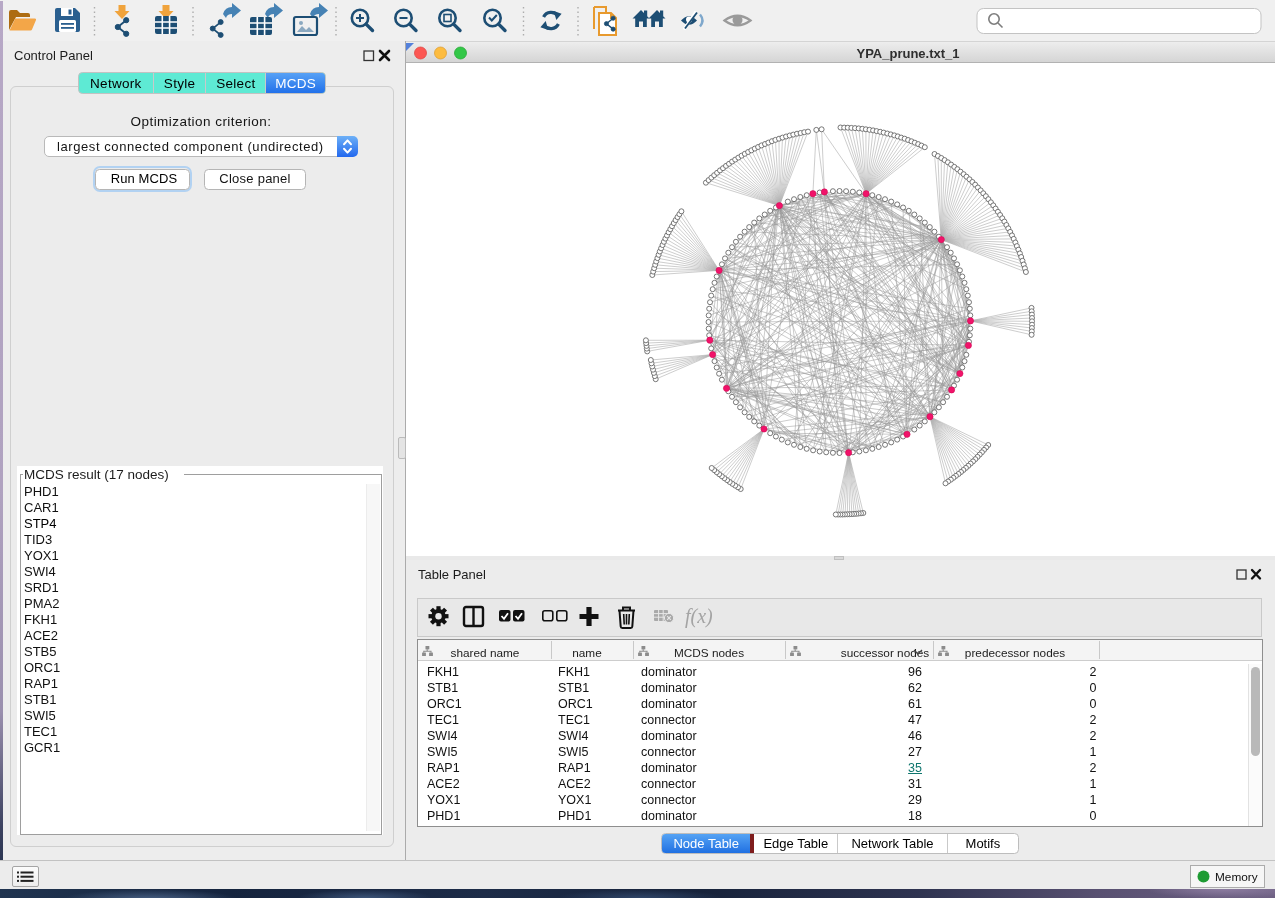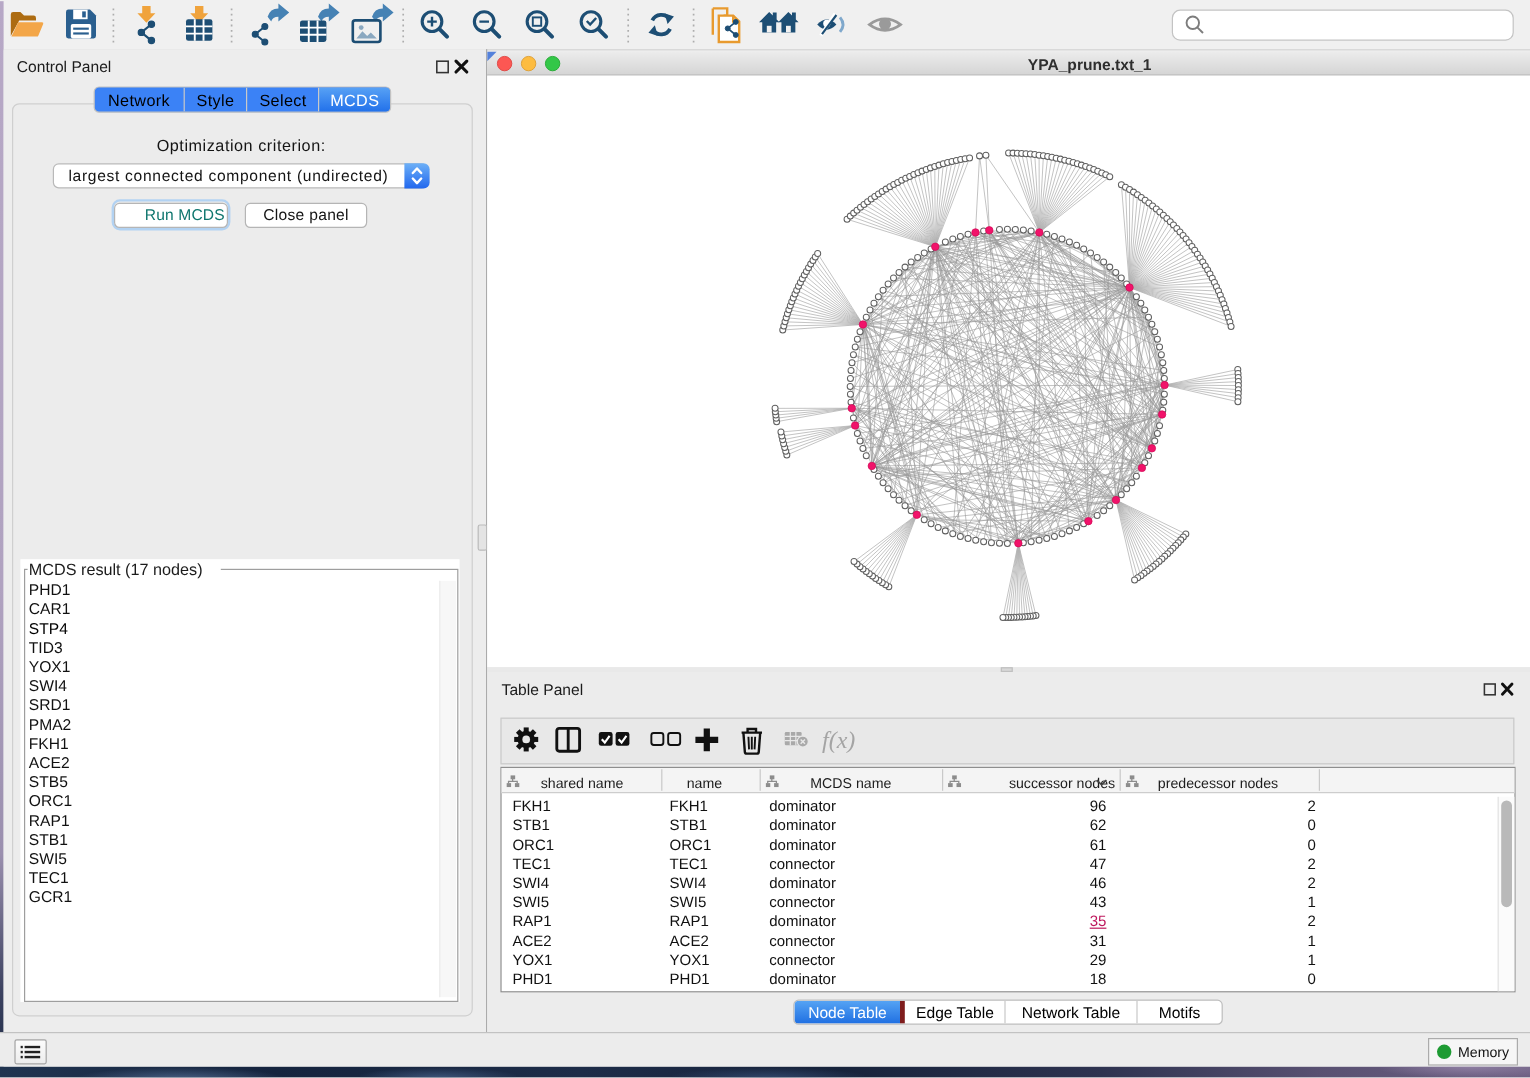--- a/index.html
+++ b/index.html
@@ -149,36 +149,36 @@
       <line x1="998" y1="23" x2="1002.5" y2="27.5"></line>
     </g>
   </svg>
 <div class="abs" style="left:3px;top:41px;width:402px;height:819px;background:#ededed"></div>
 <div class="txt" style="left:14px;top:48px;font-size:13px;line-height:16px;color:#1c1c1c;">Control Panel</div>
 <svg class="abs" style="left:355px;top:46px" width="45" height="20" viewBox="0 0 45 20">
     <rect x="9" y="5" width="9.5" height="9.5" fill="none" stroke="#333" stroke-width="1.3"></rect>
     <path d="M25,5 L34,14 M34,5 L25,14" stroke="#111" stroke-width="2.6" stroke-linecap="round"></path>
   </svg>
 <div class="abs" style="left:10px;top:86px;width:382px;height:759px;border:1px solid #cfcfcf;border-radius:6px;background:#ececec"></div>
-<div class="abs" style="left:78px;top:72px;width:246px;height:20px;display:flex;border:1px solid #c2c2c2;border-radius:4.5px;background:#3b82f6;font-size:13.5px;letter-spacing:0.3px;overflow:hidden">
+<div class="abs" style="left:78px;top:72px;width:246px;height:20px;display:flex;border:1px solid #c2c2c2;border-radius:4.5px;background:#5eead4;font-size:13.5px;letter-spacing:0.3px;overflow:hidden">
 <div style="width:74px;display:flex;align-items:center;justify-content:center">Network</div>
 <div style="width:52px;border-left:1px solid #c9c9c9;display:flex;align-items:center;justify-content:center">Style</div>
 <div style="width:59px;border-left:1px solid #c9c9c9;display:flex;align-items:center;justify-content:center">Select</div>
 <div style="width:59px;border-left:1px solid #c9c9c9;background:linear-gradient(#57a1f5,#2271ea);color:#fff;display:flex;align-items:center;justify-content:center">MCDS</div>
 </div>
 <div class="txt" style="left:201px;transform:translateX(-50%);top:113.5px;font-size:13.5px;line-height:16.5px;color:#141414;letter-spacing:0.45px">Optimization criterion:</div>
 <div class="abs" style="left:44px;top:136px;width:312px;height:21px;background:#fff;border:1px solid #b9b9b9;border-radius:5px;box-sizing:border-box"></div>
 <div class="txt" style="left:57px;top:139px;font-size:13px;line-height:16px;color:#141414;letter-spacing:0.58px">largest connected component (undirected)</div>
 <div class="abs" style="left:337px;top:136px;width:21px;height:21px;background:linear-gradient(#6db0f7,#2268ee);border-radius:0 5px 5px 0;box-sizing:border-box"></div>
 <svg class="abs" style="left:337px;top:136px" width="21" height="21" viewBox="0 0 21 21">
     <path d="M7,8.2 L10.5,4.4 L14,8.2 M7,12.8 L10.5,16.6 L14,12.8" stroke="#fff" stroke-width="2" fill="none" stroke-linecap="round" stroke-linejoin="round"></path>
   </svg>
 <div class="abs" style="left:92.5px;top:166px;width:99px;height:25.5px;border:2px solid #b2d2f2;border-radius:7px;box-sizing:border-box"></div>
 <div class="abs" style="left:95px;top:168.5px;width:95px;height:21px;background:#fff;border:1px solid #b5b5b5;border-radius:4.5px;box-sizing:border-box"></div>
-<div class="txt" style="left:154px;transform:translateX(-50%);top:171px;font-size:13px;line-height:16px;color:#0f766e;letter-spacing:0.1px">Run MCDS</div>
+<div class="txt" style="left:144px;transform:translateX(-50%);top:171px;font-size:13px;line-height:16px;color:#000000;letter-spacing:0.1px">Run MCDS</div>
 <div class="abs" style="left:204px;top:168.5px;width:102px;height:21px;background:#fff;border:1px solid #b5b5b5;border-radius:4.5px;box-sizing:border-box"></div>
 <div class="txt" style="left:255px;transform:translateX(-50%);top:171px;font-size:13px;line-height:16px;color:#141414;letter-spacing:0.25px">Close panel</div>
 <div class="abs" style="left:16.5px;top:466px;width:366px;height:369px;background:#fff"></div>
 <div class="abs" style="left:20px;top:473.5px;width:362px;height:361.5px;border:1px solid #9e9e9e;box-sizing:border-box"></div>
 <div class="abs" style="left:22.5px;top:471px;width:161px;height:6px;background:#fff"></div>
 <div class="txt" style="left:24px;top:466.5px;font-size:13.5px;line-height:16.5px;color:#1c1c1c;">MCDS result (17 nodes)</div>
 <div class="abs" style="left:365.5px;top:484px;width:14.5px;height:347px;background:#f7f7f7;border-left:1px solid #ececec;box-sizing:border-box"></div>
 <div class="txt" style="left:24px;top:484px;font-size:13px;line-height:16px;color:#111;">PHD1</div>
 <div class="txt" style="left:24px;top:500px;font-size:13px;line-height:16px;color:#111;">CAR1</div>
 <div class="txt" style="left:24px;top:516px;font-size:13px;line-height:16px;color:#000000;">STP4</div>
@@ -1191,21 +1191,21 @@
 <svg class="abs" style="left:938px;top:646px" width="11" height="10" viewBox="0 0 10.2 9.4">
     <g fill="#8c8c8c">
       <rect x="3.2" y="0" width="3.6" height="3.2"></rect>
       <rect x="0" y="6.2" width="3.6" height="3.2"></rect>
       <rect x="6.6" y="6.2" width="3.6" height="3.2"></rect>
       <path d="M4.8,3 v2 M1.6,6.4 v-1.5 h6.8 v1.5" stroke="#8c8c8c" fill="none" stroke-width="1"></path>
     </g>
   </svg>
 <div class="txt" style="left:485px;transform:translateX(-50%);top:646px;font-size:11.8px;line-height:14.8px;color:#1c1c1c;">shared name</div>
 <div class="txt" style="left:587px;transform:translateX(-50%);top:646px;font-size:11.8px;line-height:14.8px;color:#1c1c1c;">name</div>
-<div class="txt" style="left:709px;transform:translateX(-50%);top:646px;font-size:11.8px;line-height:14.8px;color:#1c1c1c;">MCDS name</div>
+<div class="txt" style="left:709px;transform:translateX(-50%);top:646px;font-size:11.8px;line-height:14.8px;color:#1c1c1c;">MCDS nodes</div>
 <div class="txt" style="left:858px;transform:translateX(-50%);top:646px;font-size:11.8px;line-height:14.8px;color:#1c1c1c;margin-left:27px;">successor nodes</div>
 <svg class="abs" style="left:912px;top:648px" width="12" height="8">
     <path d="M2,2 l4,4 4,-4" fill="none" stroke="#444" stroke-width="1.4"></path>
   </svg>
 <div class="txt" style="left:1015px;transform:translateX(-50%);top:646px;font-size:11.8px;line-height:14.8px;color:#1c1c1c;">predecessor nodes</div>
 <div class="txt" style="left:427px;top:664.5px;font-size:12.5px;line-height:15.5px;color:#111;">FKH1</div>
 <div class="txt" style="left:558px;top:664.5px;font-size:12.5px;line-height:15.5px;color:#111;">FKH1</div>
 <div class="txt" style="left:641px;top:664.5px;font-size:12.5px;line-height:15.5px;color:#111;">dominator</div>
 <div class="txt" style="right:353px;top:664.5px;font-size:12.5px;line-height:15.5px;color:#111;">96</div>
 <div class="txt" style="right:178.5px;top:664.5px;font-size:12.5px;line-height:15.5px;color:#111;">2</div>
@@ -1225,26 +1225,26 @@
 <div class="txt" style="right:353px;top:712.5px;font-size:12.5px;line-height:15.5px;color:#111;">47</div>
 <div class="txt" style="right:178.5px;top:712.5px;font-size:12.5px;line-height:15.5px;color:#111;">2</div>
 <div class="txt" style="left:427px;top:728.5px;font-size:12.5px;line-height:15.5px;color:#111;">SWI4</div>
 <div class="txt" style="left:558px;top:728.5px;font-size:12.5px;line-height:15.5px;color:#111;">SWI4</div>
 <div class="txt" style="left:641px;top:728.5px;font-size:12.5px;line-height:15.5px;color:#111;">dominator</div>
 <div class="txt" style="right:353px;top:728.5px;font-size:12.5px;line-height:15.5px;color:#111;">46</div>
 <div class="txt" style="right:178.5px;top:728.5px;font-size:12.5px;line-height:15.5px;color:#111;">2</div>
 <div class="txt" style="left:427px;top:744.5px;font-size:12.5px;line-height:15.5px;color:#111;">SWI5</div>
 <div class="txt" style="left:558px;top:744.5px;font-size:12.5px;line-height:15.5px;color:#111;">SWI5</div>
 <div class="txt" style="left:641px;top:744.5px;font-size:12.5px;line-height:15.5px;color:#111;">connector</div>
-<div class="txt" style="right:353px;top:744.5px;font-size:12.5px;line-height:15.5px;color:#111;">43</div>
+<div class="txt" style="right:353px;top:744.5px;font-size:12.5px;line-height:15.5px;color:#111;">27</div>
 <div class="txt" style="right:178.5px;top:744.5px;font-size:12.5px;line-height:15.5px;color:#111;">1</div>
 <div class="txt" style="left:427px;top:760.5px;font-size:12.5px;line-height:15.5px;color:#111;">RAP1</div>
 <div class="txt" style="left:558px;top:760.5px;font-size:12.5px;line-height:15.5px;color:#111;">RAP1</div>
 <div class="txt" style="left:641px;top:760.5px;font-size:12.5px;line-height:15.5px;color:#111;">dominator</div>
-<div class="txt" style="right:353px;top:760.5px;font-size:12.5px;line-height:15.5px;color:#be185d;text-decoration:underline;">35</div>
+<div class="txt" style="right:353px;top:760.5px;font-size:12.5px;line-height:15.5px;color:#0f766e;text-decoration:underline;">35</div>
 <div class="txt" style="right:178.5px;top:760.5px;font-size:12.5px;line-height:15.5px;color:#111;">2</div>
 <div class="txt" style="left:427px;top:776.5px;font-size:12.5px;line-height:15.5px;color:#111;">ACE2</div>
 <div class="txt" style="left:558px;top:776.5px;font-size:12.5px;line-height:15.5px;color:#111;">ACE2</div>
 <div class="txt" style="left:641px;top:776.5px;font-size:12.5px;line-height:15.5px;color:#111;">connector</div>
 <div class="txt" style="right:353px;top:776.5px;font-size:12.5px;line-height:15.5px;color:#111;">31</div>
 <div class="txt" style="right:178.5px;top:776.5px;font-size:12.5px;line-height:15.5px;color:#111;">1</div>
 <div class="txt" style="left:427px;top:792.5px;font-size:12.5px;line-height:15.5px;color:#111;">YOX1</div>
 <div class="txt" style="left:558px;top:792.5px;font-size:12.5px;line-height:15.5px;color:#111;">YOX1</div>
 <div class="txt" style="left:641px;top:792.5px;font-size:12.5px;line-height:15.5px;color:#111;">connector</div>
 <div class="txt" style="right:353px;top:792.5px;font-size:12.5px;line-height:15.5px;color:#111;">29</div>

